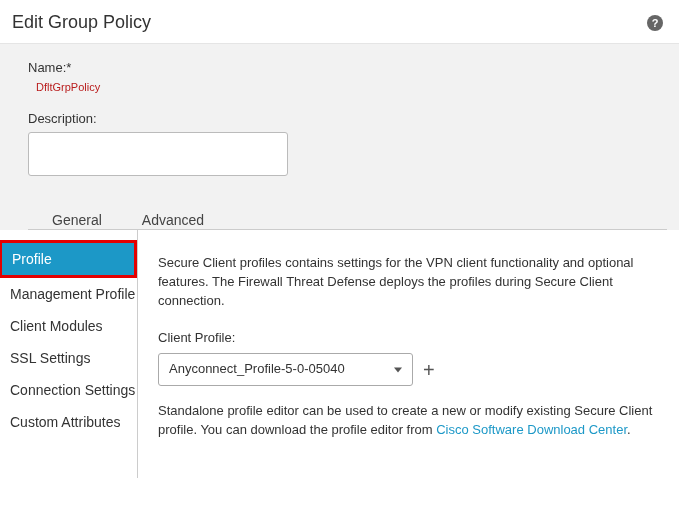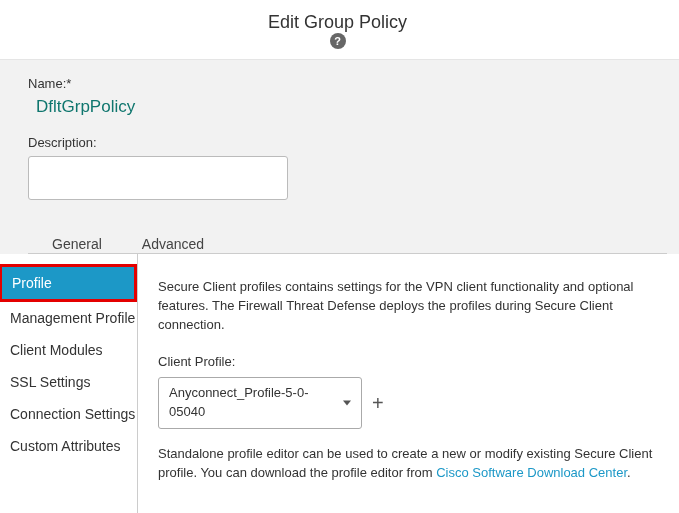--- a/index.html
+++ b/index.html
@@ -9,21 +9,20 @@
     color: #333;
     background: #fff;
     width: 679px;
   }
   .header {
     display: flex;
     align-items: center;
     justify-content: space-between;
     padding: 12px 16px 10px 12px;
     background: #fff;
-    flex-direction: column;
   }
   .header h1 {
     font-size: 18px;
     font-weight: 400;
     color: #333;
   }
   .help-icon {
     width: 16px; height: 16px;
     border-radius: 50%;
     background: #666;
@@ -39,22 +38,22 @@
     background: #f2f2f2;
     padding: 16px 12px 0 28px;
     border-top: 1px solid #e5e5e5;
   }
   .field-label {
     font-size: 13px;
     color: #333;
     margin-bottom: 6px;
   }
   .readonly-value {
-    color: #0f766e;
-    font-size: 17px;
+    color: #b91c1c;
+    font-size: 11px;
     margin: 4px 0 18px 8px;
   }
   .textarea {
     width: 260px;
     height: 44px;
     border: 1px solid #bbb;
     border-radius: 3px;
     padding: 4px 6px;
     font-family: inherit;
     font-size: 13px;
@@ -111,21 +110,21 @@
     color: #333;
   }
   .content p { margin-bottom: 18px; }
   .select-row {
     display: flex;
     align-items: center;
     gap: 10px;
     margin-bottom: 16px;
   }
   .select {
-    width: 204px;
+    width: 255px;
     border: 1px solid #aaa;
     border-radius: 3px;
     padding: 6px 30px 6px 10px;
     font-size: 13px;
     position: relative;
     cursor: pointer;
     user-select: none;
     background: #fff;
   }
   .select::after {

